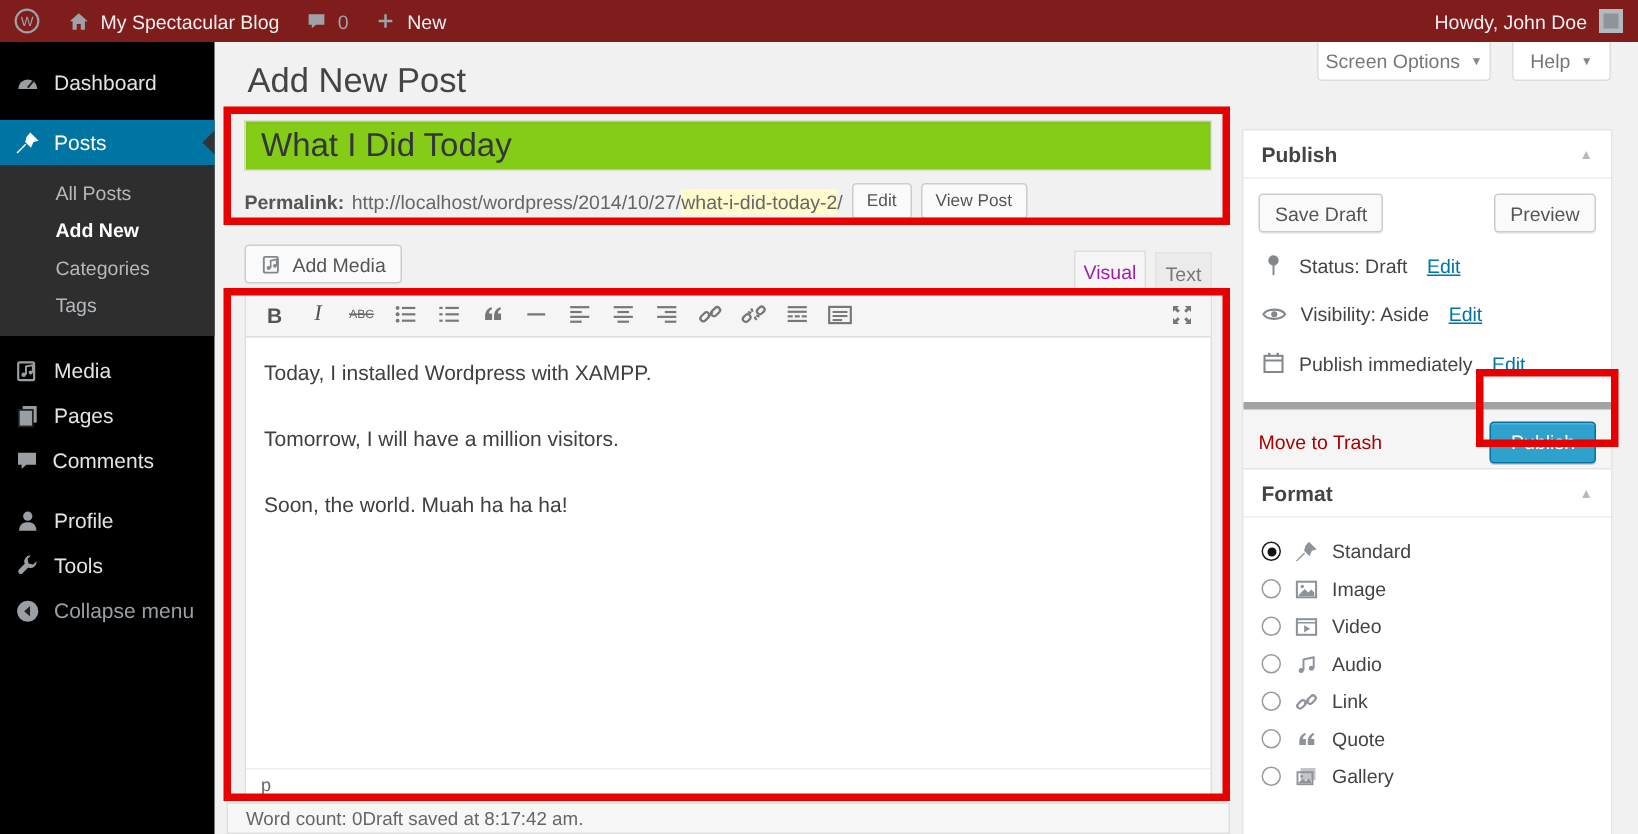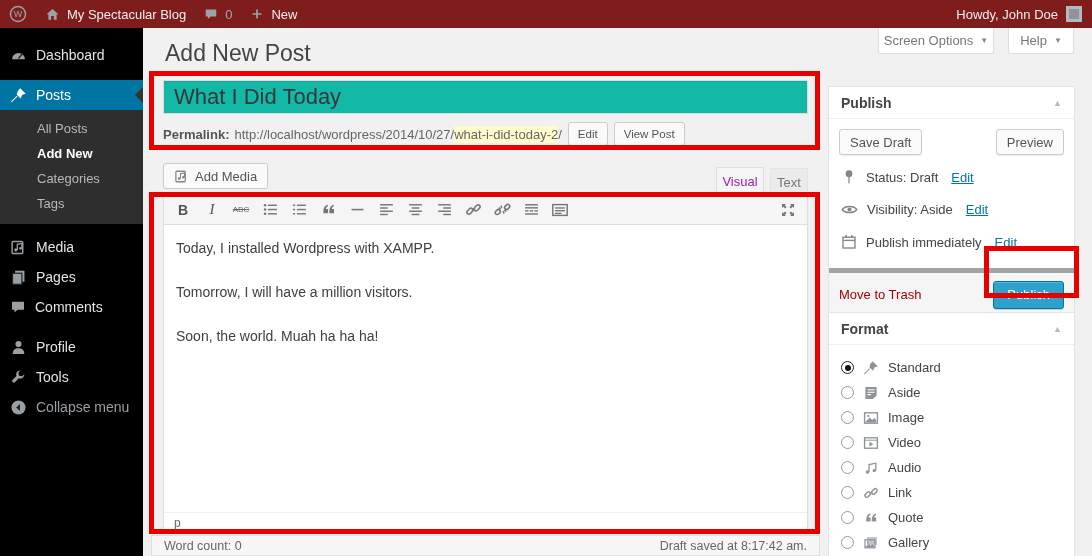--- a/index.html
+++ b/index.html
@@ -33,21 +33,21 @@
   
   .screen-tab { position:absolute; top:28px; height:26px; background:#fff; border:1px solid #ddd; border-top:none; border-radius:0 0 3px 3px; color:#777; font-size:13px; display:flex; align-items:center; justify-content:center; gap:7px; cursor:pointer; }
   #screen-options-tab { left:878px; width:116px; }
   #help-tab { left:1008px; width:66px; }
   .tab-caret { font-size:8px; color:#82878c; }
 
   
   #page-title { position:absolute; left:165px; top:40px; font-size:23px; font-weight:400; color:#444; }
 
   
-  #title-input { position:absolute; left:163px; top:80px; width:645px; height:34px; border:1px solid #ddd; box-shadow:inset 0 1px 2px rgba(0,0,0,.07); background:#14b8a6; font-family:inherit; font-size:22px; color:#32373c; padding:0 10px; outline:none; }
+  #title-input { position:absolute; left:163px; top:80px; width:645px; height:34px; border:1px solid #ddd; box-shadow:inset 0 1px 2px rgba(0,0,0,.07); background:#84cc16; font-family:inherit; font-size:22px; color:#32373c; padding:0 10px; outline:none; }
   #permalink-row { position:absolute; left:163px; top:121px; height:26px; display:flex; align-items:center; font-size:13px; color:#666; white-space:nowrap; }
   #permalink-row .plabel { font-weight:bold; color:#555; margin-right:5px; }
   .slug-hl { background:#fffbcc; padding:1px 0; }
   .btn-small { display:inline-flex; align-items:center; height:24px; padding:0 9px; background:#fafafa; border:1px solid #ccc; border-radius:3px; color:#555; font-size:11.5px; margin-left:6px; cursor:pointer; box-shadow:0 1px 0 #eee; }
 
   
   #add-media-btn { position:absolute; left:163px; top:163px; height:26px; display:flex; align-items:center; gap:6px; padding:0 10px; background:#fafafa; border:1px solid #ccc; border-radius:3px; color:#555; font-size:13px; cursor:pointer; box-shadow:0 1px 0 #eee; }
   #add-media-btn .ic { color:#82878c; }
   .editor-tab { position:absolute; top:168px; height:27px; display:flex; align-items:center; justify-content:center; font-size:13px; cursor:pointer; }
   #tab-visual { left:716px; width:48px; background:#f5f5f5; border:1px solid #dedede; border-bottom:none; color:#a21caf; z-index:2; top:167px; height:28px; }
@@ -59,21 +59,21 @@
   .tb-btn .ic { color:#777; }
   .tb-bold { font-weight:bold; font-size:14px; color:#555; }
   .tb-italic { font-style:italic; font-family:"Liberation Serif","DejaVu Serif",serif; font-size:15px; color:#555; }
   .tb-strike { font-size:8px; text-decoration:line-through; letter-spacing:0; color:#666; }
   .tb-spacer { flex:1; }
   #editor-content { flex:1; padding:13px 12px; font-size:14px; color:#404040; line-height:20px; overflow:hidden; cursor:text; }
   #editor-content p { margin:0 0 24px 0; }
   .caret { display:inline-block; width:1px; height:15px; background:#333; vertical-align:-2px; margin-left:1px; }
   #editor-statusbar { height:20px; border-top:1px solid #eee; display:flex; align-items:center; padding-left:10px; font-size:12px; color:#666; flex:none; }
 
-  #wordcount-bar { position:absolute; left:151px; top:535px; width:669px; height:21px; background:#f7f7f7; border:1px solid #dfdfdf; display:flex; align-items:center; justify-content:space-between; padding:0 12px; font-size:12.5px; color:#666; }
+  #wordcount-bar { position:absolute; left:151px; top:535px; width:669px; height:21px; background:#f7f7f7; border:1px solid #dfdfdf; display:flex; align-items:center; padding:0 12px; font-size:12.5px; color:#666; }
 
   
   .postbox { position:absolute; left:828px; width:247px; background:#fff; border:1px solid #e5e5e5; box-shadow:0 1px 1px rgba(0,0,0,.04); }
   #publish-box { top:86px; }
   #format-box { top:312px; height:260px; }
   .postbox-header { height:32px; display:flex; align-items:center; justify-content:space-between; padding:0 12px; border-bottom:1px solid #eee; }
   .postbox-title { font-size:14px; font-weight:bold; color:#444; }
   .postbox-toggle { font-size:9px; color:#b4b9be; cursor:pointer; }
   .pb-body { padding:10px; }
   .btn-secondary { display:inline-flex; align-items:center; height:26px; padding:0 10px; background:#fafafa; border:1px solid #ccc; border-radius:3px; color:#555; font-size:13px; cursor:pointer; box-shadow:0 1px 0 #eee; }
@@ -528,27 +528,20 @@
       <div class="format-row">
         <span class="radio checked"></span>
         <svg class="ic" width="16" height="16">
             <use href="#sym-pin"></use>
           </svg>
         <span>Standard</span>
       </div>
       <div class="format-row">
         <span class="radio"></span>
         <svg class="ic" width="16" height="16">
-            <use href="#sym-aside"></use>
-          </svg>
-        <span>Aside</span>
-      </div>
-      <div class="format-row">
-        <span class="radio"></span>
-        <svg class="ic" width="16" height="16">
             <use href="#sym-image"></use>
           </svg>
         <span>Image</span>
       </div>
       <div class="format-row">
         <span class="radio"></span>
         <svg class="ic" width="16" height="16">
             <use href="#sym-video"></use>
           </svg>
         <span>Video</span>

